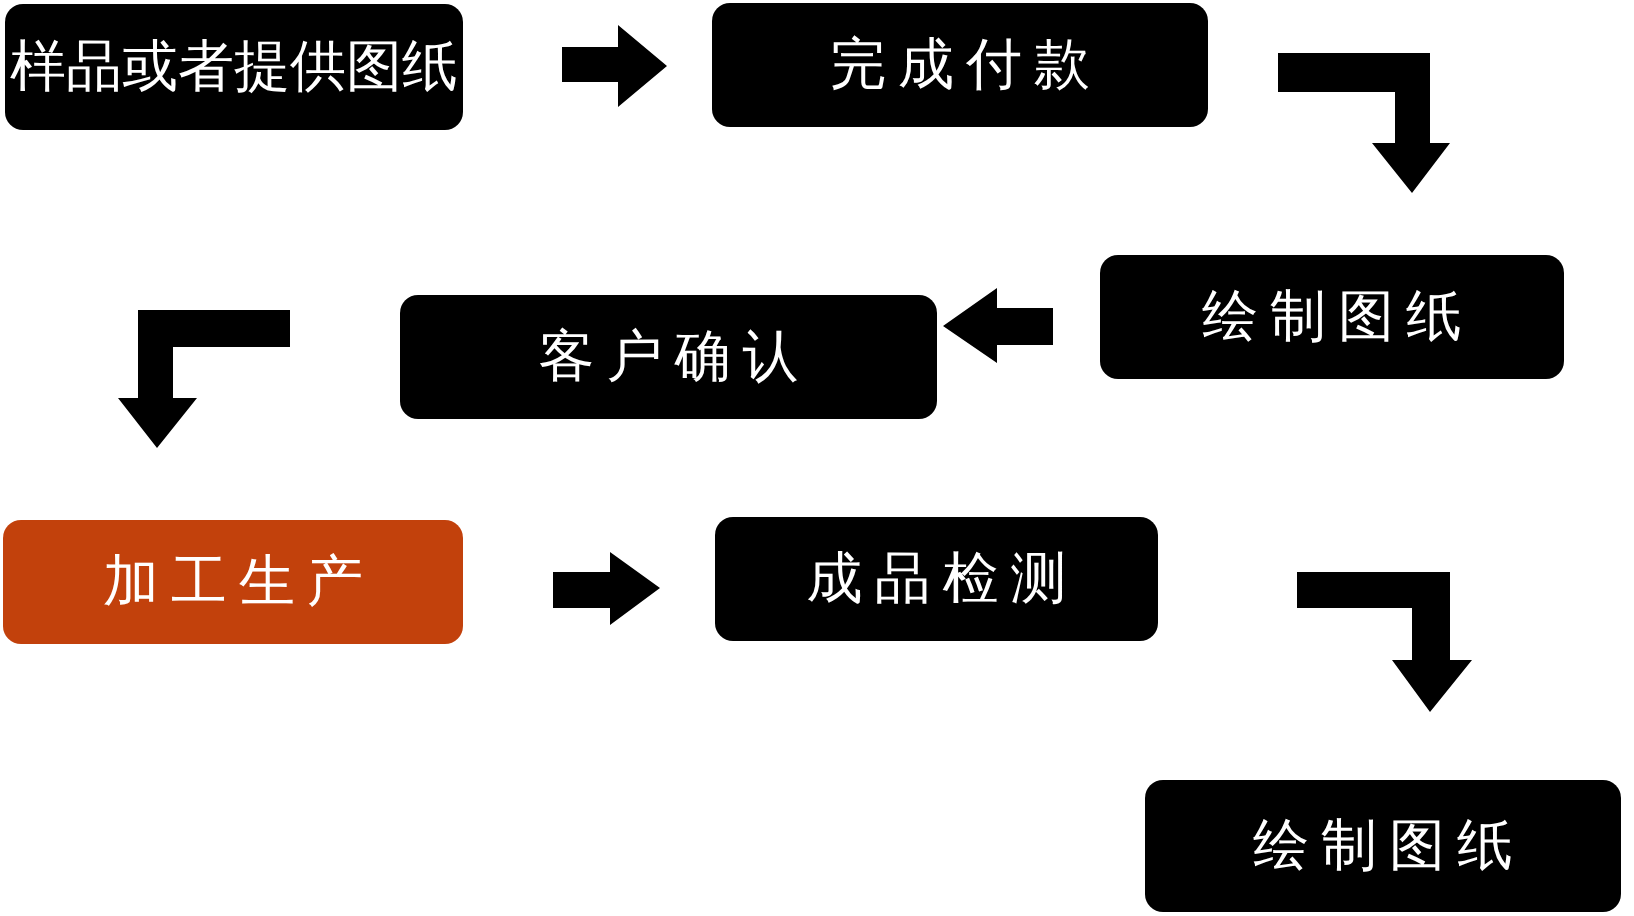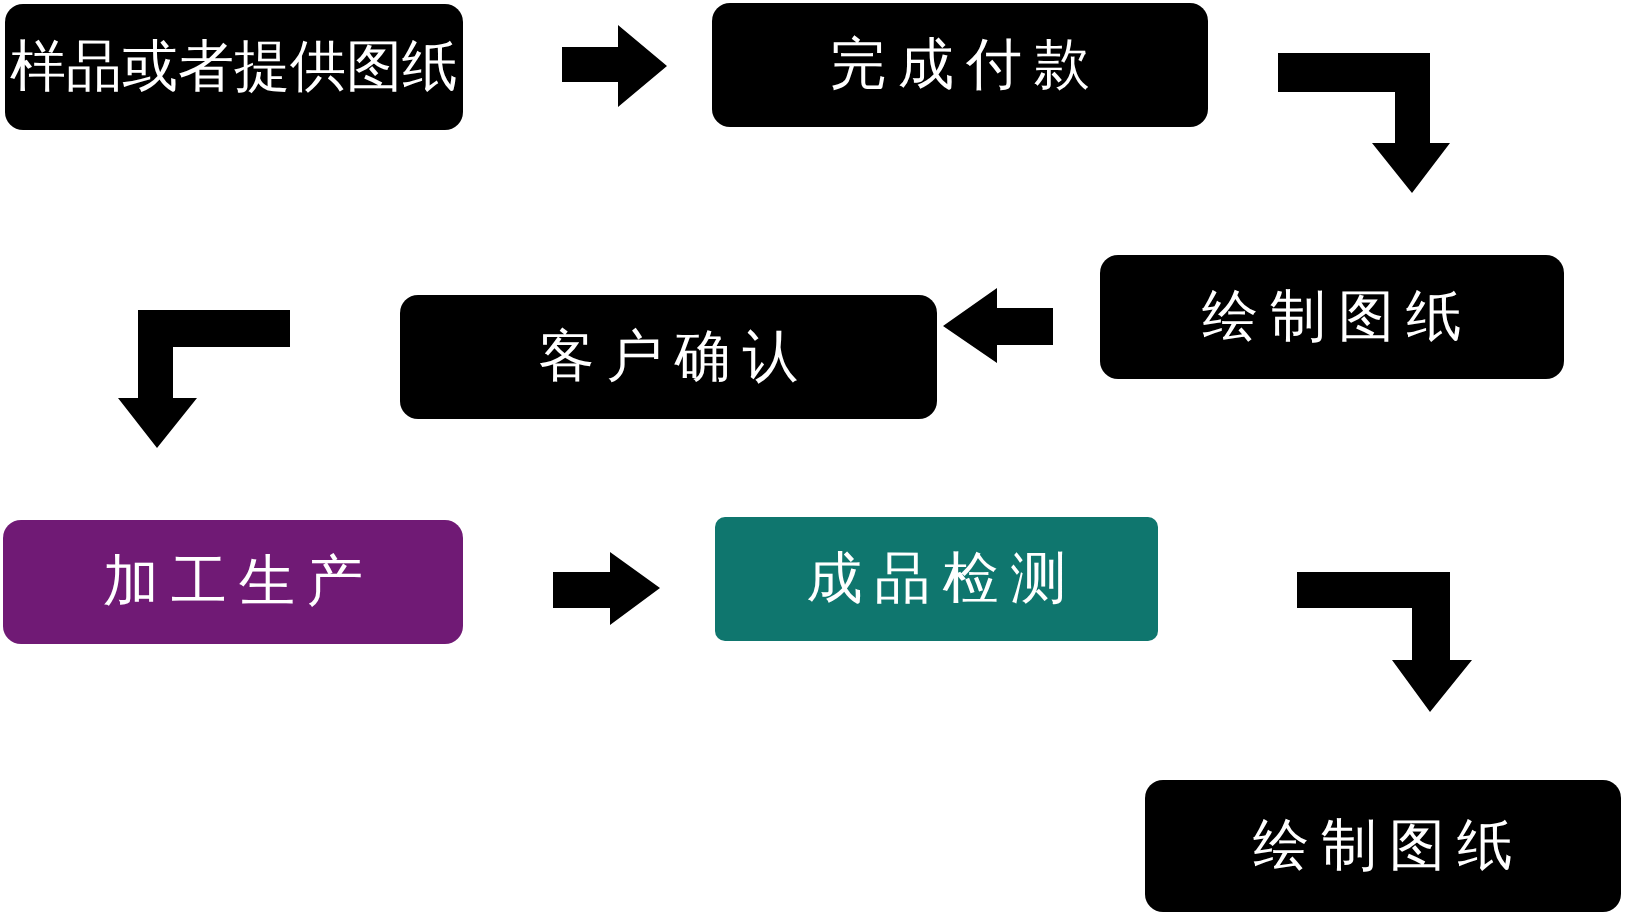--- a/index.html
+++ b/index.html
@@ -81,25 +81,25 @@
   </div>
 
   <div class="node n3 spaced" style="background: rgb(0, 0, 0); color: rgb(255, 255, 255);">
     <span>绘制图纸</span>
   </div>
 
   <div class="node n4 spaced" style="background: rgb(0, 0, 0); color: rgb(255, 255, 255);">
     <span>客户确认</span>
   </div>
 
-  <div class="node n5 spaced" style="background: #701a75; color: rgb(255, 255, 255);">
+  <div class="node n5 spaced" style="background: #c2410c; color: rgb(255, 255, 255);">
     <span>加工生产</span>
   </div>
 
-  <div class="node n6 spaced" style="background: #0f766e; color: rgb(255, 255, 255); border-radius: 10px;">
+  <div class="node n6 spaced" style="background: #000000; color: rgb(255, 255, 255);">
     <span>成品检测</span>
   </div>
 
   <div class="node n7 spaced" style="background: rgb(0, 0, 0); color: rgb(255, 255, 255);">
     <span>绘制图纸</span>
   </div>
 
 </div>
 
 </body></html>

